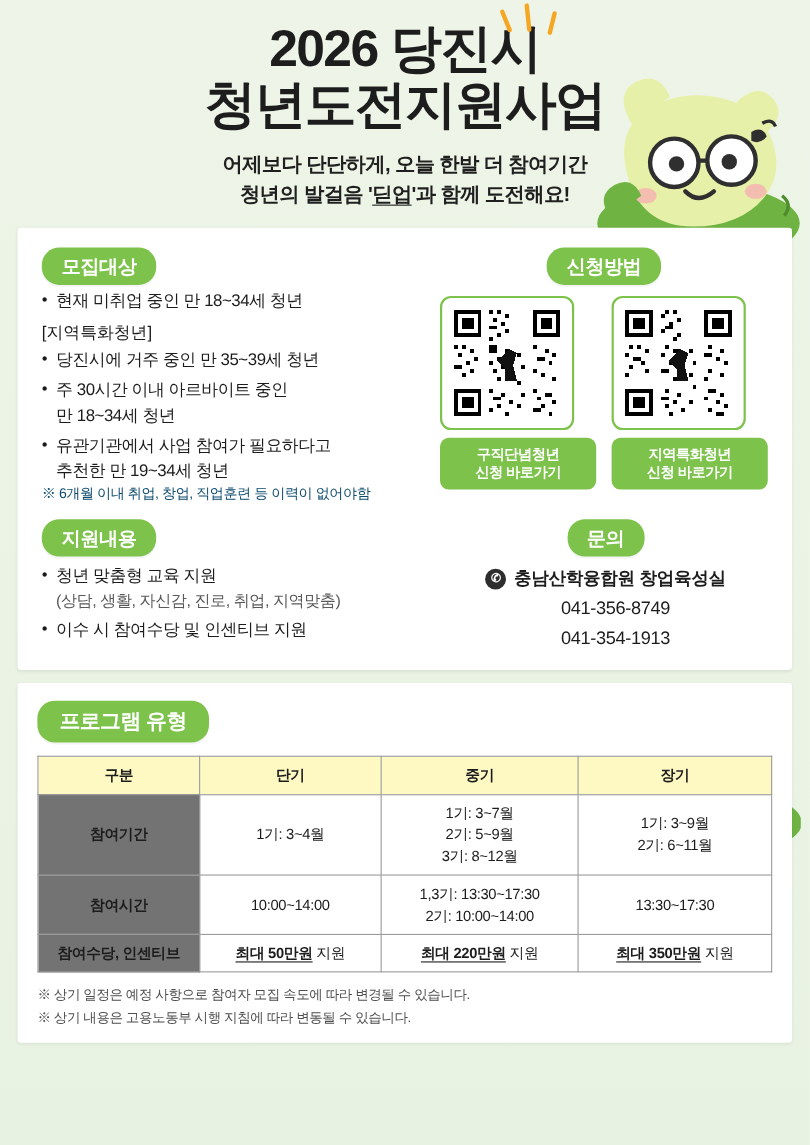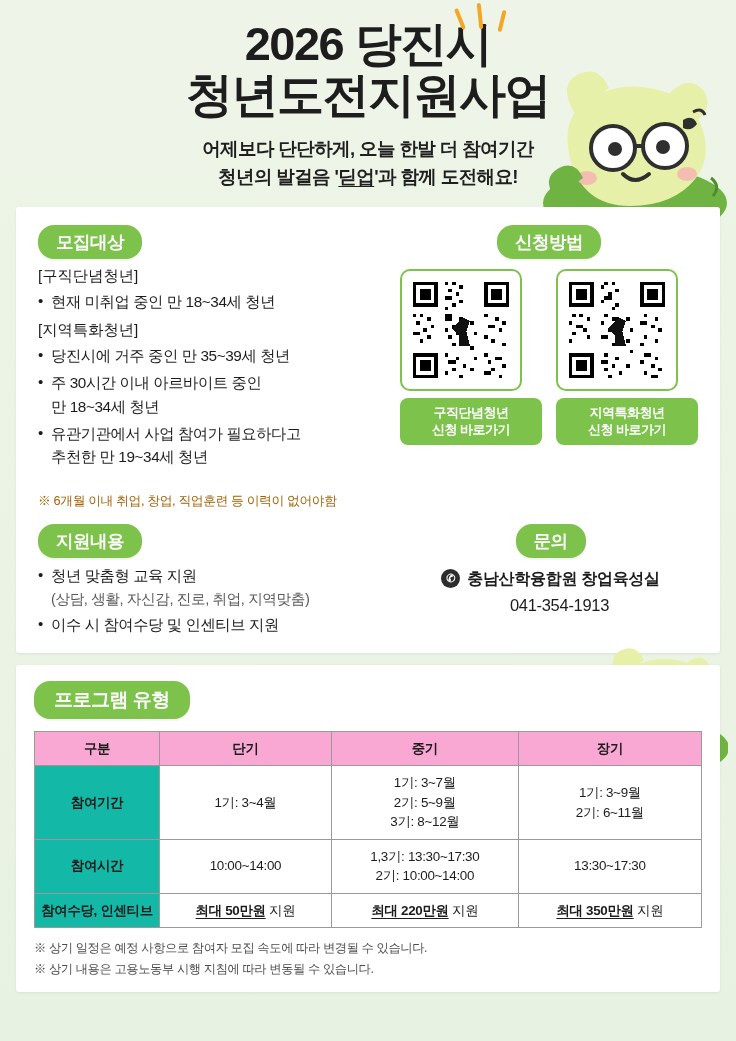--- a/index.html
+++ b/index.html
@@ -99,23 +99,23 @@
   ul.bullets { list-style: none; margin: 0; padding: 0; }
   ul.bullets li {
     font-size: 15.3px; color:#1c1c1c; line-height:1.55; letter-spacing:-0.4px;
     padding-left: 13px; position: relative; margin-top: 3px;
   }
   ul.bullets li::before {
     content: "•"; position: absolute; left: 0; top: -1px; font-size: 15px;
   }
   ul.bullets li .cont { display:block; padding-left: 0; }
   .note {
-    margin-top: 24px;
+    margin-top: 0;
     font-size: 12.8px;
-    color: #a16207;
+    color: #0c4a6e;
     letter-spacing:-0.4px;
   }
 
   
   .qr-row { display: flex; gap: 14px; margin-top: 10px; justify-content:center;}
   .qr-box {
     width: 142px;
     background:#fff;
     text-align:center;
   }
@@ -163,22 +163,22 @@
     font-size: 13.4px;
     color:#1c1c1c;
   }
   table.prog th, table.prog td {
     border: 1px solid #9a9a9a;
     text-align: center;
     padding: 7px 4px;
     line-height: 1.45;
     letter-spacing:-0.3px;
   }
-  table.prog thead th { background:#f9a8d4; font-weight:700; height: 30px;}
-  table.prog tbody th { background:#14b8a6; font-weight:700; width: 125px;}
+  table.prog thead th { background:#fef9c3; font-weight:700; height: 30px;}
+  table.prog tbody th { background:#737373; font-weight:700; width: 147px;}
   .amt { text-decoration: underline; text-underline-offset: 3px; font-weight:600;}
   .foot-note {
     margin-top: 10px;
     font-size: 12.3px;
     color:#4d4d4d;
     line-height:1.7;
     letter-spacing:-0.4px;
   }
 </style>
 </head>
@@ -224,21 +224,20 @@
     </div>
   </div>
 
   <div class="card card-main">
 
     <div class="cols">
 
       <div class="col-left">
         <span class="pill">모집대상</span>
 
-        <div class="bracket">[구직단념청년]</div>
         <ul class="bullets">
           <li>현재 미취업 중인 만 18~34세 청년</li>
         </ul>
 
         <div class="bracket">[지역특화청년]</div>
         <ul class="bullets">
           <li>당진시에 거주 중인 만 35~39세 청년</li>
           <li>
             <span>주 30시간 이내 아르바이트 중인</span>
             <span class="cont">만 18~34세 청년</span>
@@ -432,20 +431,21 @@
       </div>
 
       <div class="col-right" style="text-align:center;">
         <span class="pill">문의</span>
         <div class="contact-line" style="margin-top:8px;">
           <span class="contact-head" style="justify-content:center;">
             <span class="phone-ico">✆</span>
             <span>충남산학융합원 창업육성실</span>
           </span>
         </div>
+        <div class="contact-line contact-nums">041-356-8749</div>
         <div class="contact-line contact-nums">041-354-1913</div>
       </div>
     </div>
   </div>
 
   <svg class="mascot-bottom" viewBox="0 0 150 145">
     <ellipse cx="85" cy="120" rx="66" ry="28" fill="#6fb442"></ellipse>
     <path d="M36 84 q-6 -32 16 -44 q22 -12 46 -8 q30 6 38 30 q8 22 -6 38 q-18 20 -48 20 q-36 0 -46 -36 z" fill="#e7f0a8"></path>
     <path d="M40 50 q-12 -22 4 -28 q14 -6 22 10 z" fill="#e7f0a8"></path>
     <path d="M104 40 q16 -18 26 -5 q10 12 -9 25 z" fill="#e7f0a8"></path>

